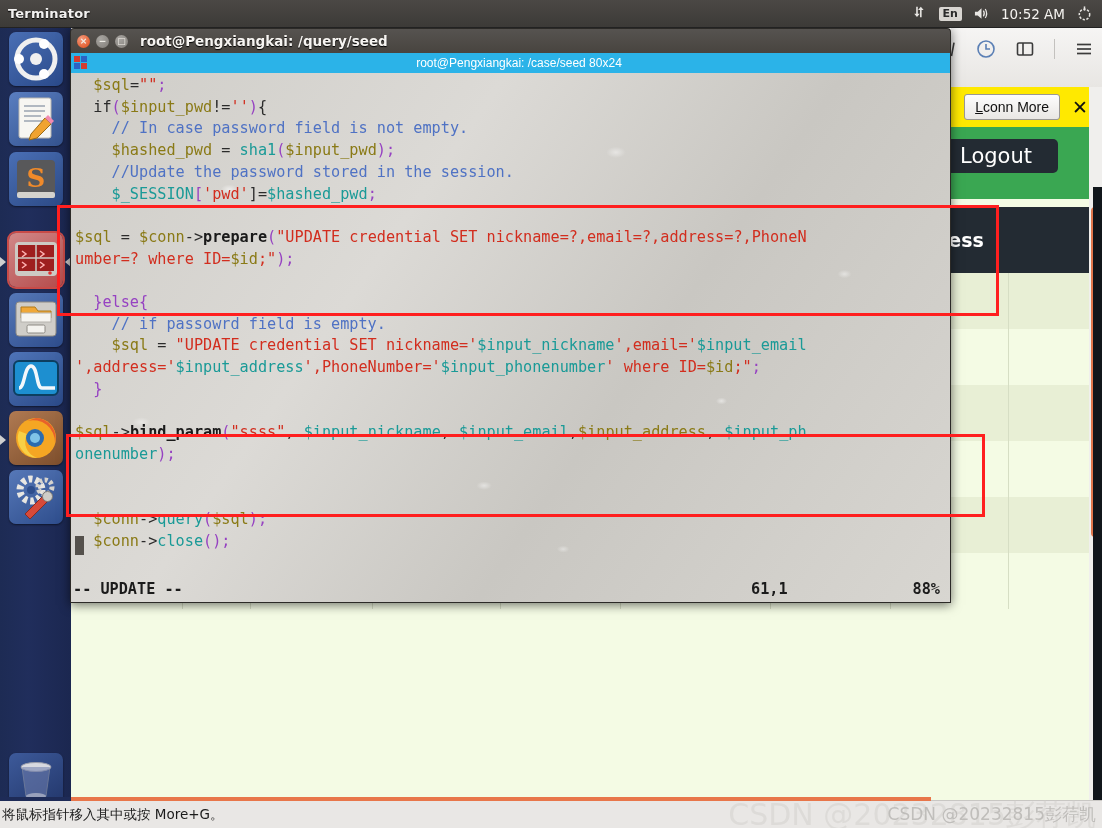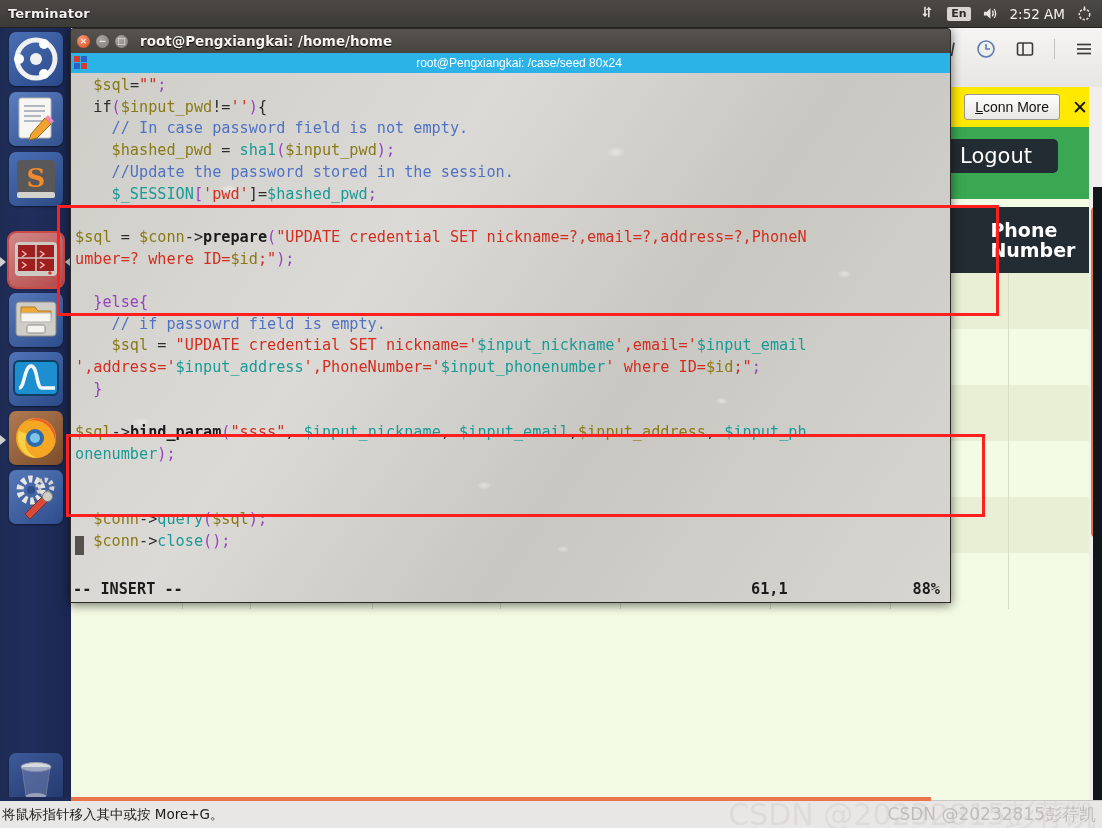--- a/index.html
+++ b/index.html
@@ -270,21 +270,20 @@
 
   <div id="tbl">
     <div class="thead">
       <div class="th" style="width:112px"></div>
       <div class="th" style="width:68px"></div>
       <div class="th" style="width:122px"></div>
       <div class="th" style="width:128px"></div>
       <div class="th" style="width:120px"></div>
       <div class="th" style="width:150px"></div>
       <div class="th" style="width:120px">Address</div>
-      <div class="th" style="width:118px;white-space:normal;line-height:20px;">Phone Number</div>
     </div>
     <div class="trow odd">
       <div class="td" style="width:112px"></div>
         <div class="td" style="width:68px"></div>
       <div class="td" style="width:122px"></div>
         <div class="td" style="width:128px"></div>
       <div class="td" style="width:120px"></div>
         <div class="td" style="width:150px"></div>
       <div class="td" style="width:120px"></div>
         <div class="td" style="width:118px"></div>
@@ -352,41 +351,41 @@
   <div id="term-titlebar">
     <div class="wbtn close">
         <span class="g">×</span>
       </div>
     <div class="wbtn min">
         <span class="g">−</span>
       </div>
     <div class="wbtn max">
         <span class="g">□</span>
       </div>
-    <div id="term-title">root@Pengxiangkai: /home/home</div>
+    <div id="term-title">root@Pengxiangkai: /query/seed</div>
   </div>
 
   <div id="term-tabbar">
     <span id="tab-menu-icon">
       <svg viewBox="0 0 14 14" width="14" height="14">
         <rect x="0" y="0" width="6" height="6" fill="#d63b2f"></rect>
         <rect x="7" y="0" width="6" height="6" fill="#2b63c4"></rect>
         <rect x="0" y="7" width="6" height="6" fill="#2b63c4"></rect>
         <rect x="7" y="7" width="6" height="6" fill="#d63b2f"></rect>
       </svg>
     </span>
     <span id="term-tab-label">root@Pengxiangkai: /case/seed 80x24</span>
   </div>
 
   <div id="term-body">
     <div id="term-bg"></div>
     <div id="term-text"><div><span class="c-def">  </span><span class="c-var">$sql</span><span class="c-def">=</span><span class="c-str">""</span><span class="c-pun">;</span></div><div><span class="c-def">  </span><span class="c-def">if</span><span class="c-pun">(</span><span class="c-var">$input_pwd</span><span class="c-def">!=</span><span class="c-str">''</span><span class="c-pun">)</span><span class="c-def">{</span></div><div><span class="c-def">    </span><span class="c-cmt">// In case password field is not empty.</span></div><div><span class="c-def">    </span><span class="c-var">$hashed_pwd</span><span class="c-def"> = </span><span class="c-fn">sha1</span><span class="c-pun">(</span><span class="c-var">$input_pwd</span><span class="c-pun">)</span><span class="c-pun">;</span></div><div><span class="c-def">    </span><span class="c-cmt">//Update the password stored in the session.</span></div><div><span class="c-def">    </span><span class="c-fn">$_SESSION</span><span class="c-pun">[</span><span class="c-str">'pwd'</span><span class="c-def">]=</span><span class="c-fn">$hashed_pwd</span><span class="c-pun">;</span></div><div>&nbsp;</div><div><span class="c-var">$sql</span><span class="c-def"> = </span><span class="c-var">$conn</span><span class="c-def">-&gt;</span><span class="c-kw">prepare</span><span class="c-pun">(</span><span class="c-str">"UPDATE credential SET nickname=?,email=?,address=?,PhoneN</span></div><div><span class="c-str">umber=? where ID=</span><span class="c-var">$id</span><span class="c-str">;"</span><span class="c-pun">)</span><span class="c-pun">;</span></div><div>&nbsp;</div><div><span class="c-def">  </span><span class="c-pun">}else{</span></div><div><span class="c-def">    </span><span class="c-cmt">// if passowrd field is empty.</span></div><div><span class="c-def">    </span><span class="c-var">$sql</span><span class="c-def"> = </span><span class="c-str">"UPDATE credential SET nickname='</span><span class="c-id">$input_nickname</span><span class="c-str">',email='</span><span class="c-id">$input_email</span></div><div><span class="c-str">',address='</span><span class="c-id">$input_address</span><span class="c-str">',PhoneNumber='</span><span class="c-id">$input_phonenumber</span><span class="c-str">' where ID=</span><span class="c-var">$id</span><span class="c-str">;"</span><span class="c-pun">;</span></div><div><span class="c-def">  </span><span class="c-pun">}</span></div><div>&nbsp;</div><div><span class="c-var">$sql</span><span class="c-def">-&gt;</span><span class="c-kw">bind_param</span><span class="c-pun">(</span><span class="c-str">"ssss"</span><span class="c-def">, </span><span class="c-id">$input_nickname</span><span class="c-def">, </span><span class="c-id">$input_email</span><span class="c-def">,</span><span class="c-var">$input_address</span><span class="c-def">, </span><span class="c-id">$input_ph</span></div><div><span class="c-id">onenumber</span><span class="c-pun">)</span><span class="c-pun">;</span></div><div>&nbsp;</div><div>&nbsp;</div><div><span class="c-def">  </span><span class="c-var">$conn</span><span class="c-def">-&gt;</span><span class="c-fn">query</span><span class="c-pun">(</span><span class="c-var">$sql</span><span class="c-pun">)</span><span class="c-pun">;</span></div><div><span class="c-def">  </span><span class="c-var">$conn</span><span class="c-def">-&gt;</span><span class="c-fn">close</span><span class="c-pun">(</span><span class="c-pun">)</span><span class="c-pun">;</span></div></div>
     <div id="term-cursor"></div>
     <div id="vim-status">
-      <span class="mode">-- INSERT --</span>
+      <span class="mode">-- UPDATE --</span>
       <span class="pos">61,1</span>
       <span class="pct">88%</span>
     </div>
   </div>
 </div>
 
 <div class="annot" style="left:57px;top:205px;width:936px;height:105px;"></div>
 <div class="annot" style="left:66px;top:434px;width:913px;height:77px;"></div>
 
 <div id="top-panel" class="abs">
@@ -399,21 +398,21 @@
       </svg>
     </span>
     <span class="kbd">En</span>
     <span class="tray-item">
       <svg viewBox="0 0 18 16" width="17" height="15">
         <path d="M2 6 L5 6 L9 2.5 L9 13.5 L5 10 L2 10 Z" fill="#e8e6e3"></path>
         <path d="M11 5 Q13 8 11 11" stroke="#e8e6e3" stroke-width="1.3" fill="none"></path>
         <path d="M13 3.2 Q16 8 13 12.8" stroke="#e8e6e3" stroke-width="1.3" fill="none"></path>
       </svg>
     </span>
-    <span class="tray-item clock">2:52 AM</span>
+    <span class="tray-item clock">10:52 AM</span>
     <span class="tray-item">
       <svg viewBox="0 0 18 18" width="17" height="17">
         <path d="M9 1.5 L9 6" stroke="#e8e6e3" stroke-width="1.6" fill="none"></path>
         <circle cx="9" cy="10" r="5.5" fill="none" stroke="#e8e6e3" stroke-width="1.6" stroke-dasharray="2.4 1.6"></circle>
       </svg>
     </span>
   </div>
 </div>
 
 <div id="dock" class="abs">

